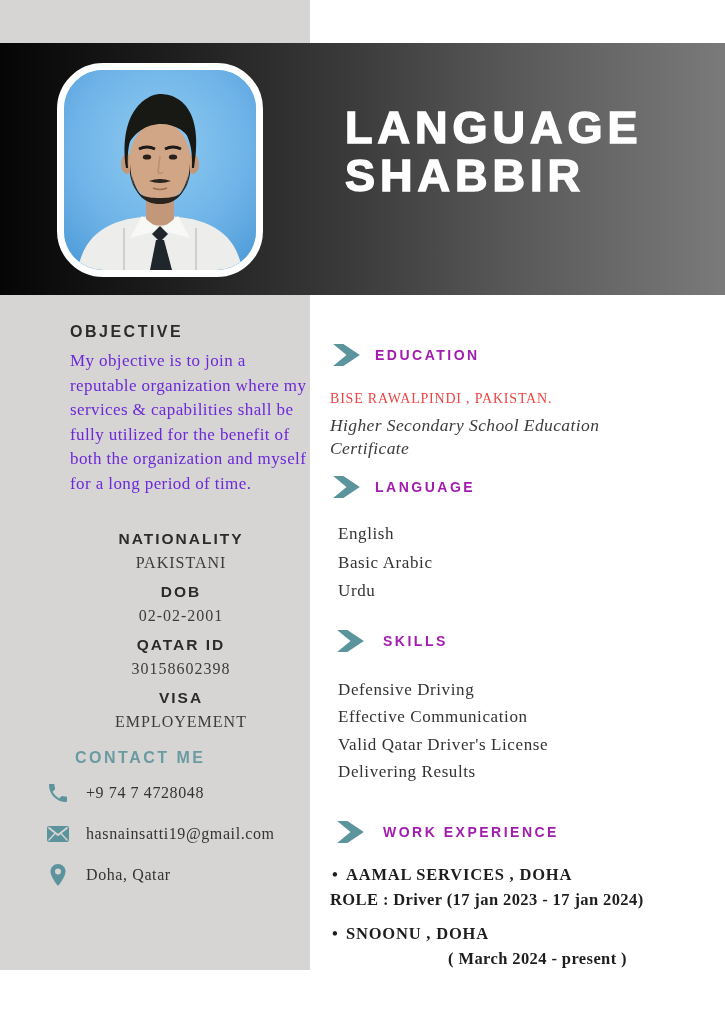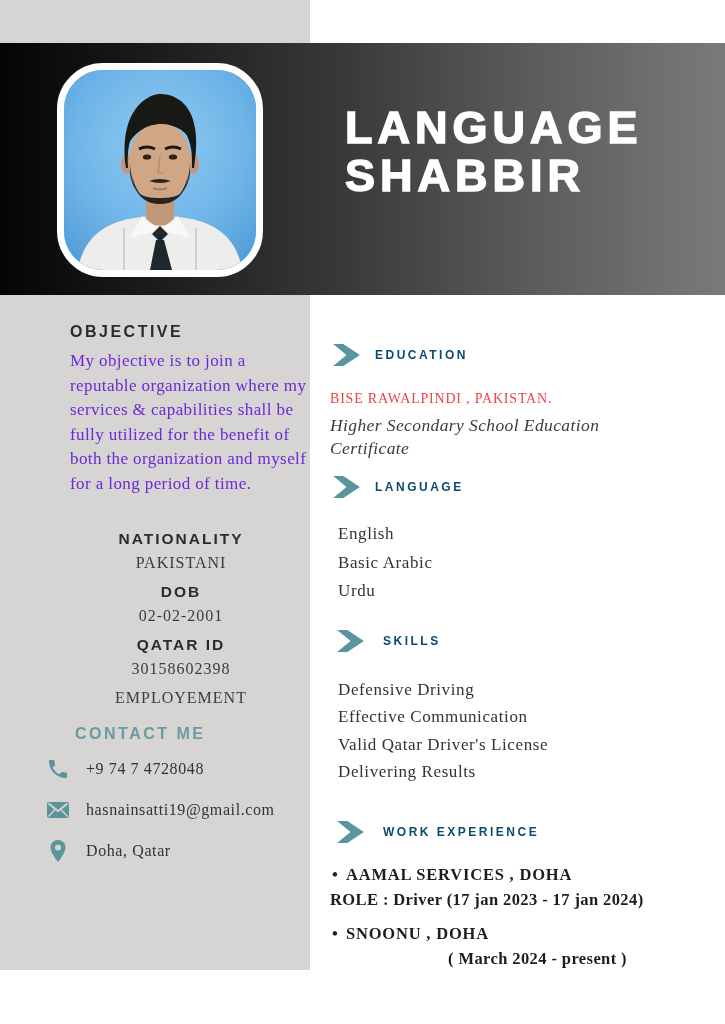--- a/index.html
+++ b/index.html
@@ -40,21 +40,21 @@
                    font-size:16px; letter-spacing:2.5px; color:#6a9ba2; padding-left:5px; }
   .contact-rows { margin-top:14px; margin-left:-24px; }
   .contact-row { display:flex; align-items:center; gap:16px; margin-bottom:17px; }
   .contact-icon { width:24px; height:24px; flex:0 0 24px; }
   .contact-value { font-size:16px; letter-spacing:0.6px; color:#333333; }
 
   
   .sec { display:flex; align-items:center; gap:12px; }
   .sec-arrow { width:33px; height:22px; flex:0 0 33px; }
   .sec-label { font-family:"Liberation Sans", sans-serif; font-weight:bold;
-               font-size:12px; letter-spacing:2.5px; color:#0c4a6e; }
+               font-size:14px; letter-spacing:2.5px; color:#a21caf; }
   .sec-edu   { margin-top:49px; }
   .sec-lang  { margin-top:17px; }
   .sec-skill { margin-top:24px; padding-left:4px; gap:16px; }
   .sec-work  { margin-top:35px; padding-left:4px; gap:16px; }
 
   .edu-block { margin-top:22px; }
   .edu-inst { font-weight:normal; font-size:14px; letter-spacing:0.8px; color:#ef4444; line-height:22px; }
   .edu-degree { font-style:italic; font-size:17.5px; letter-spacing:0.4px;
                 color:#3c3c3c; line-height:22.5px; width:300px; margin-top:4px; }
 
@@ -142,20 +142,21 @@
       </div>
       <div class="fact">
         <div class="fact-label">DOB</div>
         <div class="fact-value">02-02-2001</div>
       </div>
       <div class="fact">
         <div class="fact-label">QATAR ID</div>
         <div class="fact-value">30158602398</div>
       </div>
       <div class="fact">
+        <div class="fact-label">VISA</div>
         <div class="fact-value">EMPLOYEMENT</div>
       </div>
     </div>
 
     <div class="contact">
       <div class="contact-title">CONTACT ME</div>
       <div class="contact-rows">
 
         <div class="contact-row">
           <svg class="contact-icon" viewBox="0 0 24 24">

